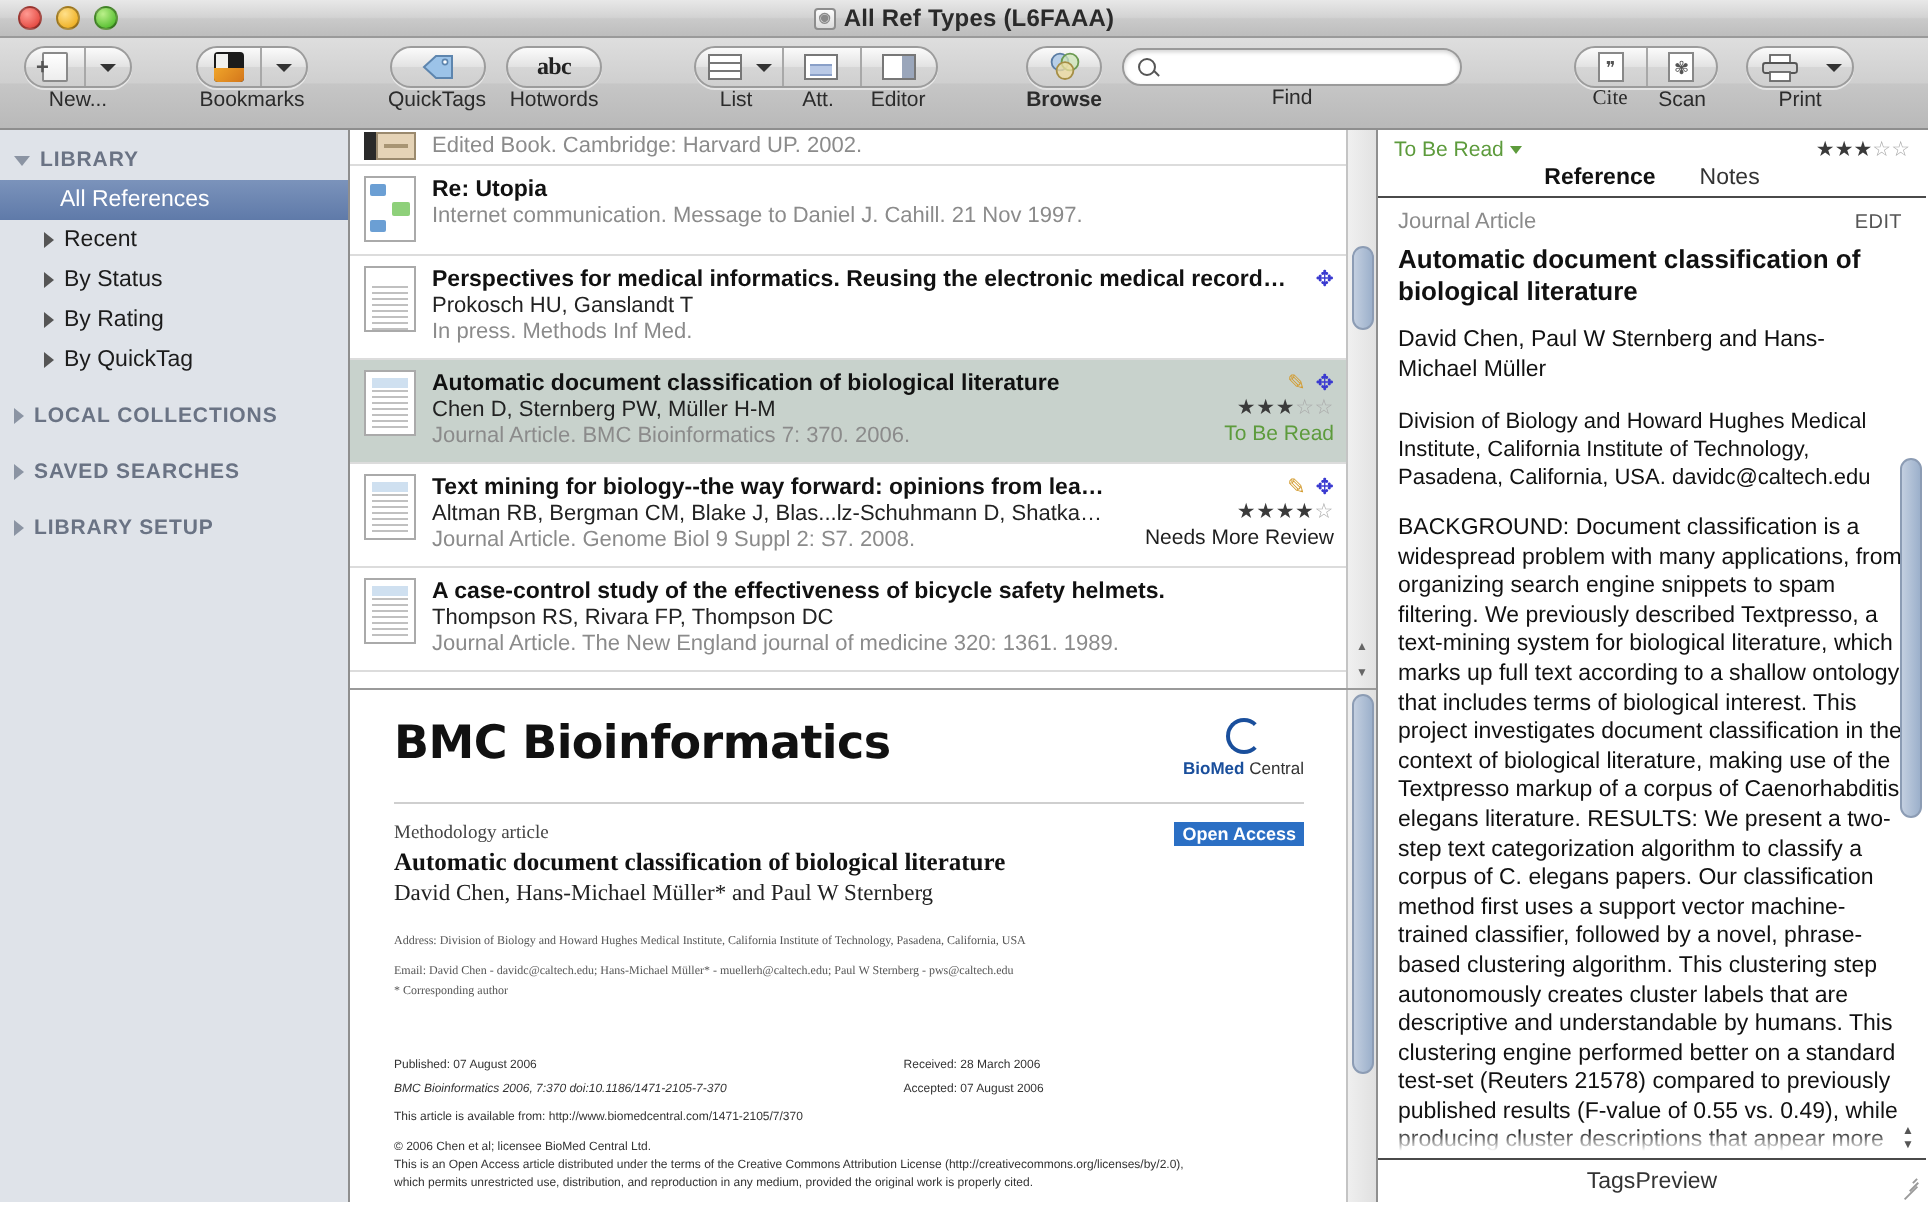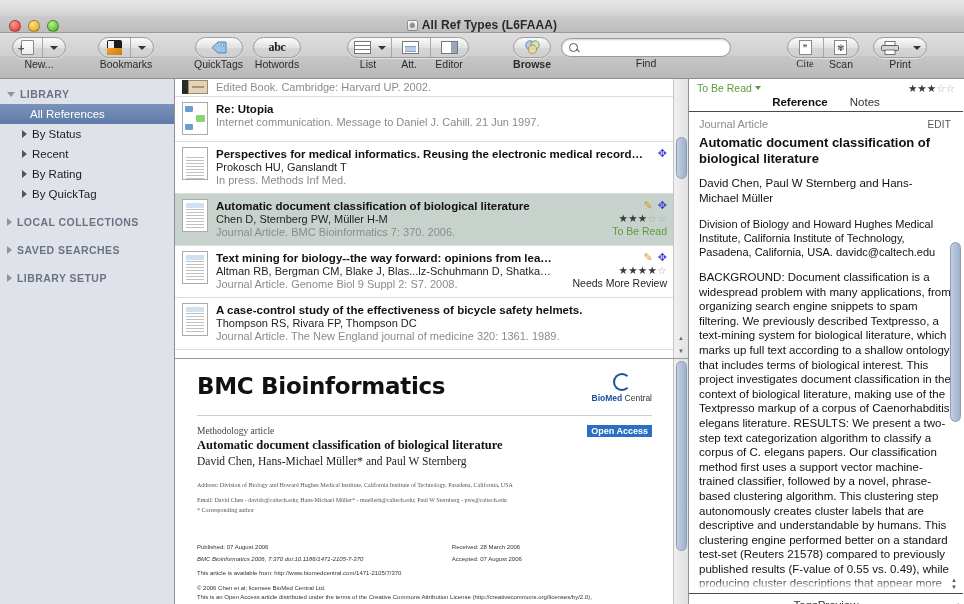--- a/index.html
+++ b/index.html
@@ -7,24 +7,24 @@
     width: 964px; height: 604px;
     font-family: "Liberation Sans", sans-serif;
     background: #ffffff;
     overflow: hidden;
     -webkit-font-smoothing: antialiased;
   }
   .window { position: relative; width: 964px; height: 604px; overflow: hidden; }
 
   
   .titlebar {
-    height: 33px;
+    height: 19px;
     background: linear-gradient(to bottom, #e8e8e8 0%, #d3d3d3 48%, #cacaca 52%, #bdbdbd 100%);
     border-bottom: 1px solid #9a9a9a;
-    display: flex; align-items: flex-end;
+    display: flex; align-items: center;
     position: relative;
   }
   .traffic { display: flex; gap: 7px; padding-left: 9px; align-items: center; }
   .tl { width: 12px; height: 12px; border-radius: 50%; border: 1px solid rgba(0,0,0,.32); }
   .tl.red { background: radial-gradient(circle at 35% 30%, #ff9a92, #e8524a 70%, #bd322c); }
   .tl.yellow { background: radial-gradient(circle at 35% 30%, #ffe08a, #f0b52e 70%, #c48d19); }
   .tl.green { background: radial-gradient(circle at 35% 30%, #bbf08a, #61c43a 70%, #3f9722); }
   .title-center {
     position: absolute; left: 0; right: 0; text-align: center;
     font-size: 12px; font-weight: bold; color: #2a2a2a;
@@ -393,25 +393,25 @@
 
       <div class="sb-head">
         <span class="tri open"></span>
         <span>LIBRARY</span>
       </div>
       <div class="sb-item selected">
         <span>All References</span>
       </div>
       <div class="sb-item">
         <span class="tri"></span>
-        <span>By Status</span>
+        <span>Recent</span>
       </div>
       <div class="sb-item">
         <span class="tri"></span>
-        <span>Recent</span>
+        <span>By Status</span>
       </div>
       <div class="sb-item">
         <span class="tri"></span>
         <span>By Rating</span>
       </div>
       <div class="sb-item">
         <span class="tri"></span>
         <span>By QuickTag</span>
       </div>
 
@@ -445,21 +445,21 @@
           </div>
 
           <div class="ref-row">
             <div class="thumb msg">
               <span class="b1"></span>
                 <span class="b2"></span>
                 <span class="b3"></span>
             </div>
             <div class="ref-main">
               <div class="ref-title">Re: Utopia</div>
-              <div class="ref-meta">Internet communication.  Message to Daniel J. Cahill.  21 Jun 1997.</div>
+              <div class="ref-meta">Internet communication.  Message to Daniel J. Cahill.  21 Nov 1997.</div>
             </div>
           </div>
 
           <div class="ref-row">
             <div class="thumb">
               <div class="tlines">
                   <i></i>
                   <i></i>
                   <i></i>
                   <i></i>

